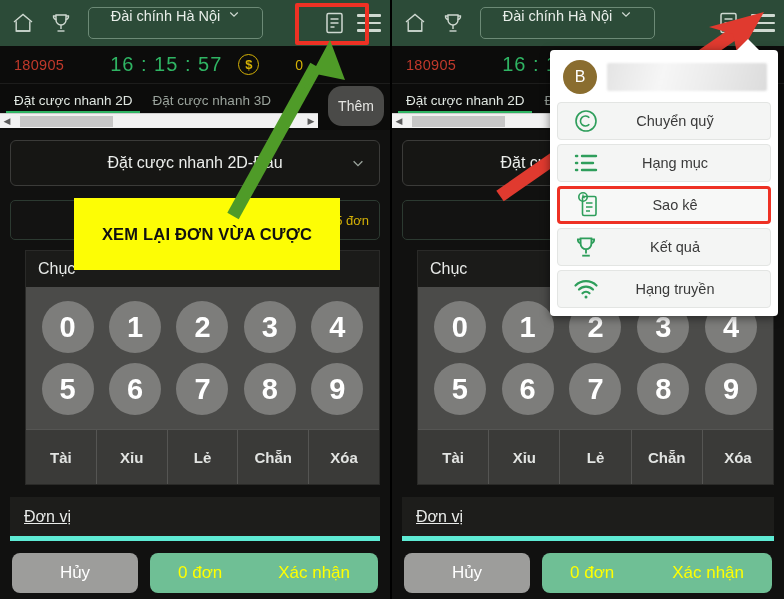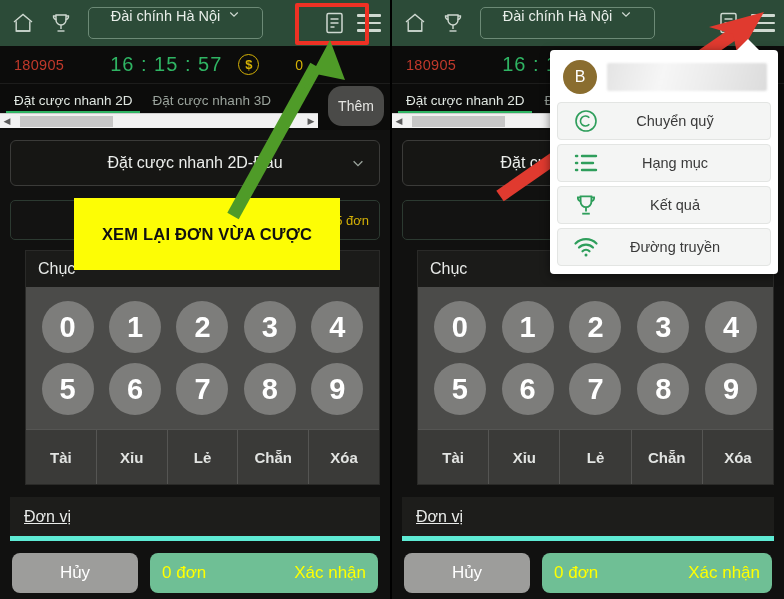--- a/index.html
+++ b/index.html
@@ -127,21 +127,21 @@
     position:absolute; left: 0; right: 0; bottom: 6px; height: 40px;
     display:flex; gap: 12px; padding: 0 12px;
   }
   .btn-huy {
     width: 126px; background:#9d9d9b; color:#fff; border-radius: 8px;
     display:flex; align-items:center; justify-content:center; font-size: 17px;
   }
   .btn-confirm {
     flex:1; background:#6fbf95; border-radius: 8px;
     display:flex; align-items:center; justify-content:space-between;
-    padding: 0 12px; color:#ffff00; font-size: 17px;
+    padding: 0 28px; color:#ffff00; font-size: 17px;
   }
 
   
   .menu {
     position:absolute; left: 158px; top: 50px; width: 228px;
     background:#fff; border-radius: 4px; padding: 6px 7px 8px 7px;
     box-shadow: 0 2px 10px rgba(0,0,0,.5); z-index: 40;
   }
   .menu-caret {
     position:absolute; right: 18px; top: -11px;
@@ -449,20 +449,31 @@
       <div class="mitem">
         <div class="mic">
           <svg width="26" height="22" viewBox="0 0 26 22" fill="none" stroke="#2e9e5b" stroke-width="2.4" stroke-linecap="round">
             <path d="M3 4h1.2M3 11h1.2M3 18h1.2"></path>
             <path d="M9 4h14M9 11h11M9 18h14"></path>
           </svg>
         </div>
         <div class="mlabel">Hạng mục</div>
       </div>
 
+      <div class="mitem hl">
+        <div class="mic">
+          <svg width="27" height="28" viewBox="0 0 27 28" fill="none" stroke="#2e9e5b" stroke-width="1.6">
+            <path d="M9 5.5h10.5a1.5 1.5 0 0 1 1.5 1.5v16a1.5 1.5 0 0 1-1.5 1.5H9A1.5 1.5 0 0 1 7.5 23V7A1.5 1.5 0 0 1 9 5.5z"></path>
+            <path d="M11 12h6.5M11 16h6.5M11 20h4" stroke-width="1.4"></path>
+            <circle cx="8" cy="6" r="4.2"></circle>
+            <path d="M8 3.6V6l1.7 1" stroke-width="1.3"></path>
+          </svg>
+        </div>
+        <div class="mlabel">Sao kê</div>
+      </div>
 
       <div class="mitem">
         <div class="mic">
           <svg width="26" height="26" viewBox="0 0 24 24" fill="none" stroke="#2e9e5b" stroke-width="1.7">
             <path d="M7 4h10v5a5 5 0 0 1-10 0z"></path>
               <path d="M7 5H4.5a3 3 0 0 0 3 3.5"></path>
             <path d="M17 5h2.5a3 3 0 0 1-3 3.5"></path>
               <path d="M12 14v4"></path>
               <path d="M8.5 20h7"></path>
           </svg>
@@ -472,21 +483,21 @@
 
       <div class="mitem">
         <div class="mic">
           <svg width="28" height="22" viewBox="0 0 28 22" fill="none" stroke="#2e9e5b" stroke-width="2.2" stroke-linecap="round">
             <path d="M3.5 7.5a15 15 0 0 1 21 0"></path>
             <path d="M7 11.5a10 10 0 0 1 14 0"></path>
             <path d="M10.5 15.3a5 5 0 0 1 7 0"></path>
             <circle cx="14" cy="19" r="1.5" fill="#2e9e5b" stroke="none"></circle>
           </svg>
         </div>
-        <div class="mlabel">Đường truyền</div>
+        <div class="mlabel">Hạng truyền</div>
       </div>
     </div>
 
   </div>
 
   <svg class="arrow-svg" viewBox="0 0 784 599">
 
     <g>
       <path d="M233 216 L316 66" stroke="#4f9b28" stroke-width="13" fill="none"></path>
       <path d="M330 40 L345 80 L316 74 L300 96 Z" fill="#4f9b28"></path>

